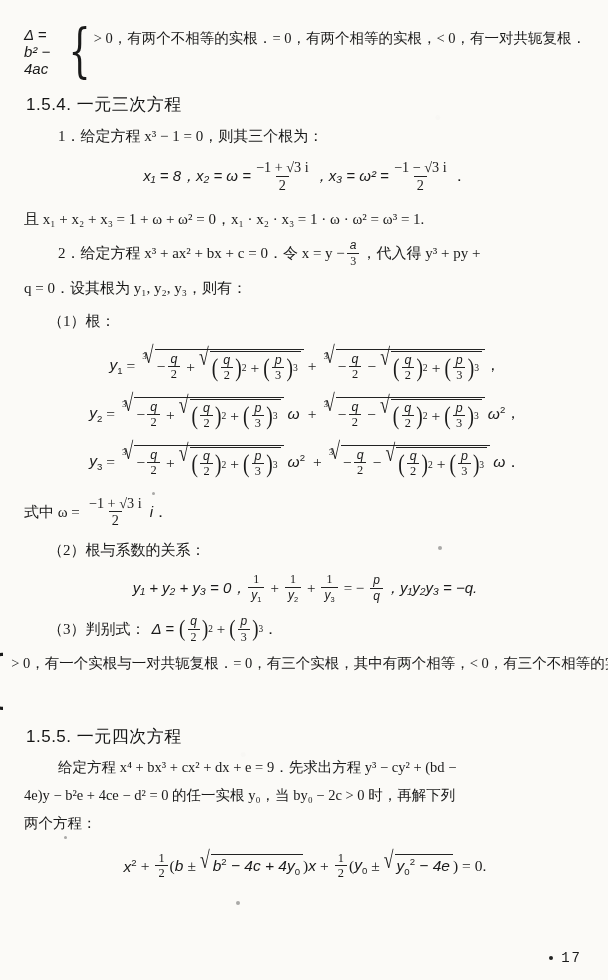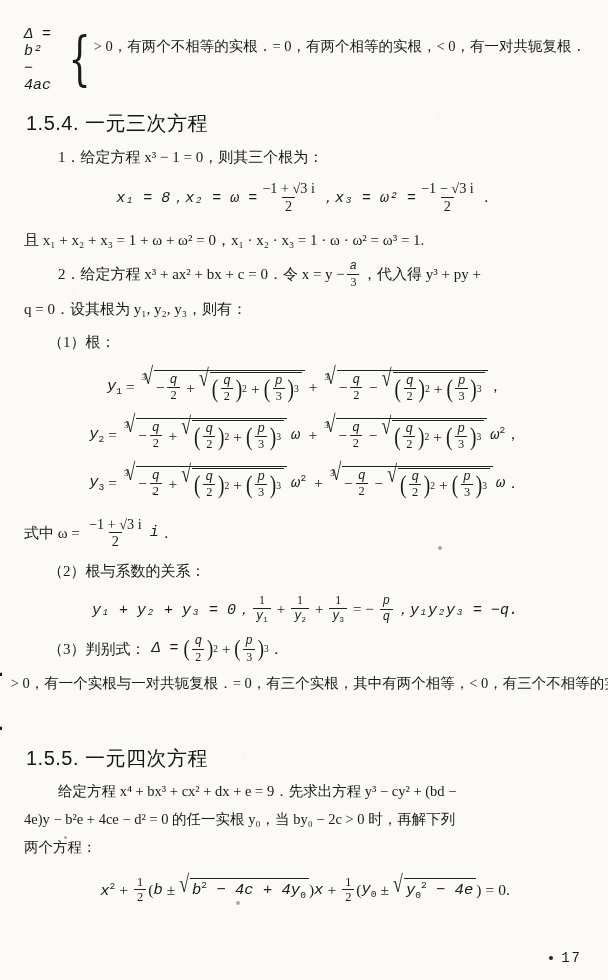--- a/index.html
+++ b/index.html
@@ -24,35 +24,35 @@
     background:
       radial-gradient(circle at 12% 30%, rgba(0,0,0,0.012) 0 2px, transparent 3px),
       radial-gradient(circle at 72% 12%, rgba(0,0,0,0.012) 0 2px, transparent 3px),
       radial-gradient(circle at 40% 77%, rgba(0,0,0,0.01) 0 2px, transparent 3px);
     pointer-events:none;
   }
   .content{position:relative;padding:10px 22px 0 24px;}
 
   .heading{
     font-family:"Liberation Sans", sans-serif;
-    font-size:20px;
+    font-size:17px;
     font-weight:400;
     letter-spacing:.5px;
     margin:16px 0 6px 2px;
     color:#151515;
   }
   .para{
     font-size:15px;
     line-height:1.75;
     margin:7px 0;
     text-indent:0;
   }
   .indent{margin-left:34px;}
   .math{
-    font-family:Liberation Mono, monospace;
+    font-family:Liberation Sans, sans-serif;
     font-style:italic;
     justify-content:center;
   }
   .up{font-style:normal;}
   .eq-row{
     display:flex;
     align-items:center;
     justify-content:center;
     margin:10px 0;
     font-size:15px;

